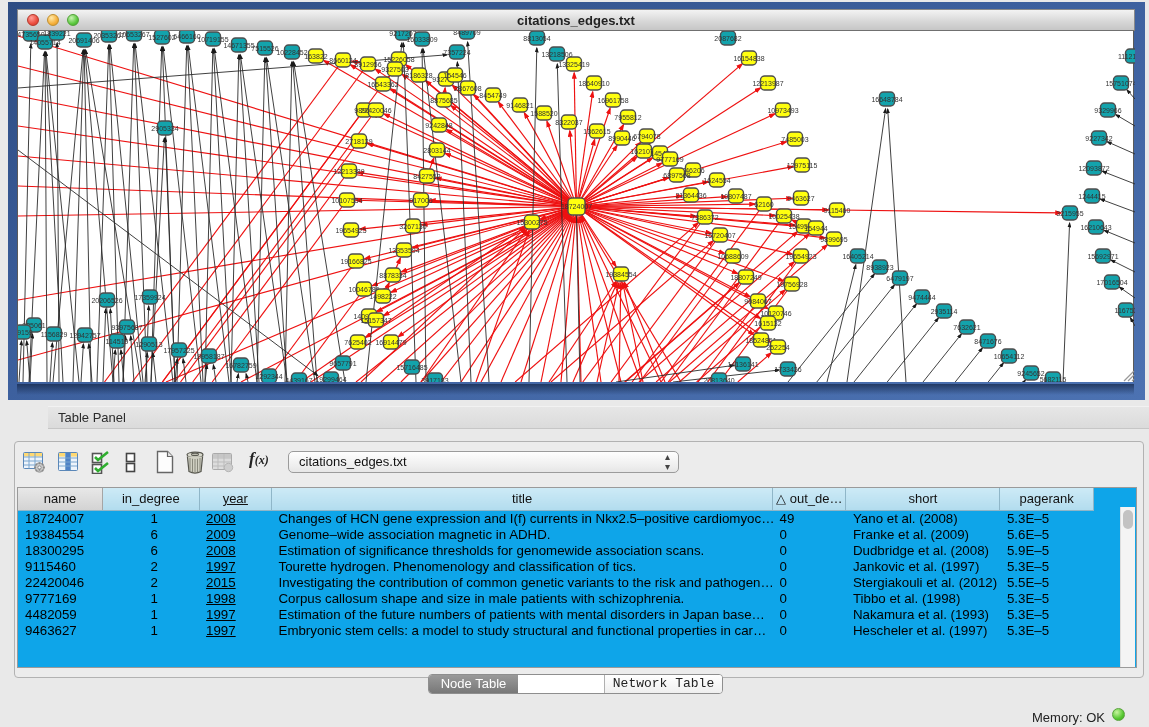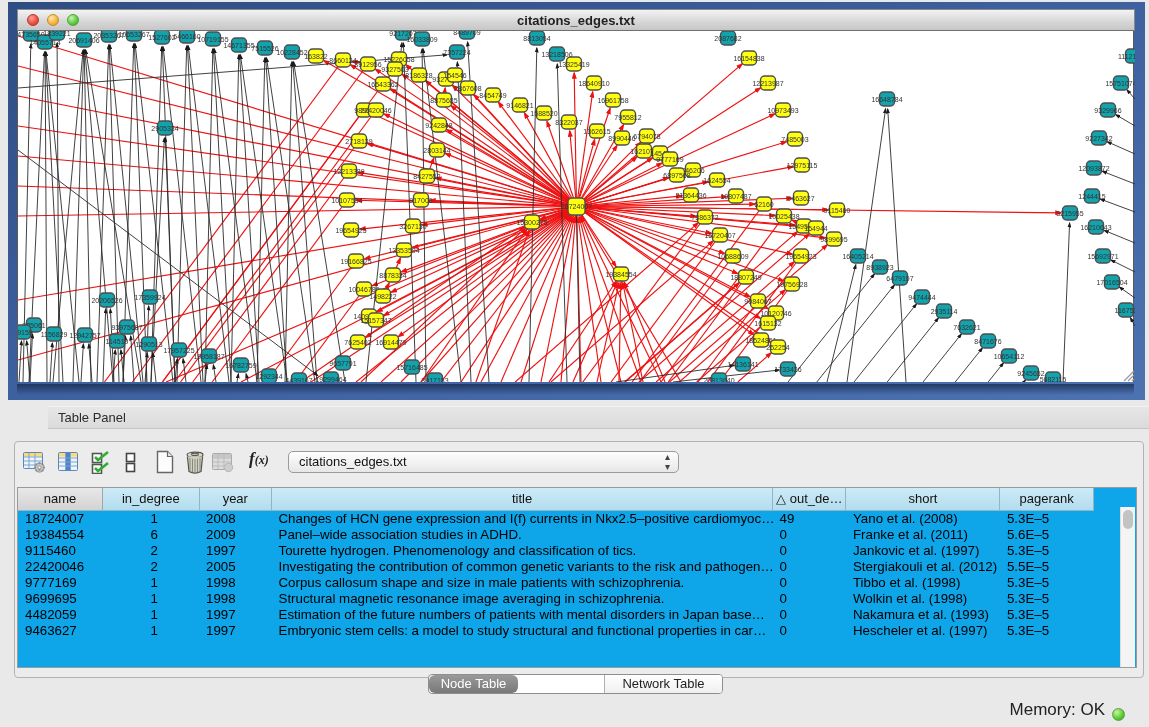--- a/index.html
+++ b/index.html
@@ -20,32 +20,32 @@
 #panel { left:14px; top:441px; width:1130px; height:237px; background:#ececec; border:1px solid #b2b2b2; border-radius:4px; }
 .ticon { position:absolute; top:8px; }
 #combo { left:273px; top:9px; width:391px; height:22px; background:linear-gradient(#fefefe,#eee 70%,#e6e6e6); border:1px solid #9b9b9b; border-radius:5px; position:absolute; font-size:13px; color:#111; line-height:20px; padding-left:10px; }
 #combo .arr { position:absolute; right:8px; top:0px; font-size:10px; color:#444; line-height:10px; }
 
 #tbl { left:2px; top:45px; width:1120px; height:181px; position:absolute; background:#0ea5e9; border:1px solid #9a9a9a; overflow:hidden; }
 table { border-collapse:collapse; table-layout:fixed; width:1076px; font-size:13.3px; }
 th { height:22px; background:linear-gradient(#cdeaf6,#b2dcee); border-right:1px solid #8fb6c8; border-bottom:1px solid #8fb6c8; font-weight:normal; color:#111; font-size:13px; }
 th.c0 { background:linear-gradient(#e8e8e8,#d3d3d3); border-right:1px solid #a5a5a5; }
 td { height:16px; color:#000; white-space:nowrap; overflow:hidden; padding:0 0 0 7px; }
-.c0 { width:84px; } .c1 { width:96px;text-align:center; } .c2 { width:72px; } .c3 { width:498px; }
+.c0 { width:84px; } .c1 { width:96px;text-align:center; } .c2 { width:72px;text-decoration:underline; } .c3 { width:498px; }
 .c4 { width:73px; } .c5 { width:153px; } .c6 { width:93px; }
 #vscroll { position:absolute; right:1px; top:19px; width:15px; height:160px; background:#f4f4f4; border-left:1px solid #ddd; }
 #thumb { position:absolute; left:2px; top:3px; width:10px; height:19px; border-radius:5px; background:#c3c3c3; }
 
 #tabs { left:428px; top:674px; height:20px; position:absolute; display:flex; border:1px solid #8e8e8e; border-radius:4px; overflow:hidden; background:#fff; }
 .tab { font-size:13px; line-height:18px; text-align:center; color:#222; background:linear-gradient(#fff,#efefef); border-left:1px solid #b0b0b0; }
-.tab.t1 { width:89px; } .tab.t2 { width:86px;margin-top:29px; } .tab.t3 { width:118px; }
-.tab.first { border-left:none;border-radius:6px; }
+.tab.t1 { width:89px; } .tab.t2 { width:86px;margin-top:29px; } .tab.t3 { width:118px;font-family:Liberation Mono, monospace; }
+.tab.first { border-left:none; }
 .tab.sel { background:linear-gradient(#9a9a9a,#787878); color:#fff; }
 #status { left:0; top:700px; width:1149px; height:27px; position:absolute; }
-#status .txt { position:absolute; right:44px; top:0; font-size:17px; color:#222; }
+#status .txt { position:absolute; right:44px; top:10px; font-size:13px; color:#222; }
 #status .dot { position:absolute; right:24px; top:8px; width:13px; height:13px; border-radius:50%; background:radial-gradient(circle at 35% 30%, #c9f5a0, #57c832 60%, #3da320); border:1px solid #58a33c; }
 #flt { right:30px; top:5px; position:absolute; }
 #cls { right:11px; top:3px; position:absolute; font-size:15px; font-weight:bold; color:#111; }
 </style></head>
 <body>
 <div id="win" class="abs">
   <div id="titlebar" class="abs">
     <div id="tl1" class="tl abs"></div>
       <div id="tl2" class="tl abs"></div>
       <div id="tl3" class="tl abs"></div>
@@ -670,59 +670,59 @@
             <td class="c2">2008</td>
             <td class="c3">Changes of HCN gene expression and I(f) currents in Nkx2.5–positive cardiomyoc…</td>
             <td class="c4">49</td>
             <td class="c5">Yano et al. (2008)</td>
             <td class="c6">5.3E–5</td>
           </tr>
 <tr>
             <td class="c0">19384554</td>
             <td class="c1">6</td>
             <td class="c2">2009</td>
-            <td class="c3">Panel–wide association studies in ADHD.</td>
+            <td class="c3">Genome–wide association magnetic in ADHD.</td>
             <td class="c4">0</td>
-            <td class="c5">Franke et al. (2011)</td>
+            <td class="c5">Franke et al. (2009)</td>
             <td class="c6">5.6E–5</td>
+          </tr>
+<tr>
+            <td class="c0">18300295</td>
+            <td class="c1">6</td>
+            <td class="c2">2008</td>
+            <td class="c3">Estimation of significance thresholds for genomewide association scans.</td>
+            <td class="c4">0</td>
+            <td class="c5">Dudbridge et al. (2008)</td>
+            <td class="c6">5.9E–5</td>
           </tr>
 <tr>
             <td class="c0">9115460</td>
             <td class="c1">2</td>
             <td class="c2">1997</td>
             <td class="c3">Tourette hydrogen. Phenomenology and classification of tics.</td>
             <td class="c4">0</td>
             <td class="c5">Jankovic et al. (1997)</td>
             <td class="c6">5.3E–5</td>
           </tr>
 <tr>
             <td class="c0">22420046</td>
             <td class="c1">2</td>
-            <td class="c2">2005</td>
+            <td class="c2">2015</td>
             <td class="c3">Investigating the contribution of common genetic variants to the risk and pathogen…</td>
             <td class="c4">0</td>
             <td class="c5">Stergiakouli et al. (2012)</td>
             <td class="c6">5.5E–5</td>
           </tr>
 <tr>
             <td class="c0">9777169</td>
             <td class="c1">1</td>
             <td class="c2">1998</td>
             <td class="c3">Corpus callosum shape and size in male patients with schizophrenia.</td>
             <td class="c4">0</td>
             <td class="c5">Tibbo et al. (1998)</td>
-            <td class="c6">5.3E–5</td>
-          </tr>
-<tr>
-            <td class="c0">9699695</td>
-            <td class="c1">1</td>
-            <td class="c2">1998</td>
-            <td class="c3">Structural magnetic resonance image averaging in schizophrenia.</td>
-            <td class="c4">0</td>
-            <td class="c5">Wolkin et al. (1998)</td>
             <td class="c6">5.3E–5</td>
           </tr>
 <tr>
             <td class="c0">4482059</td>
             <td class="c1">1</td>
             <td class="c2">1997</td>
             <td class="c3">Estimation of the future numbers of patients with mental disorders in Japan base…</td>
             <td class="c4">0</td>
             <td class="c5">Nakamura et al. (1993)</td>
             <td class="c6">5.3E–5</td>

